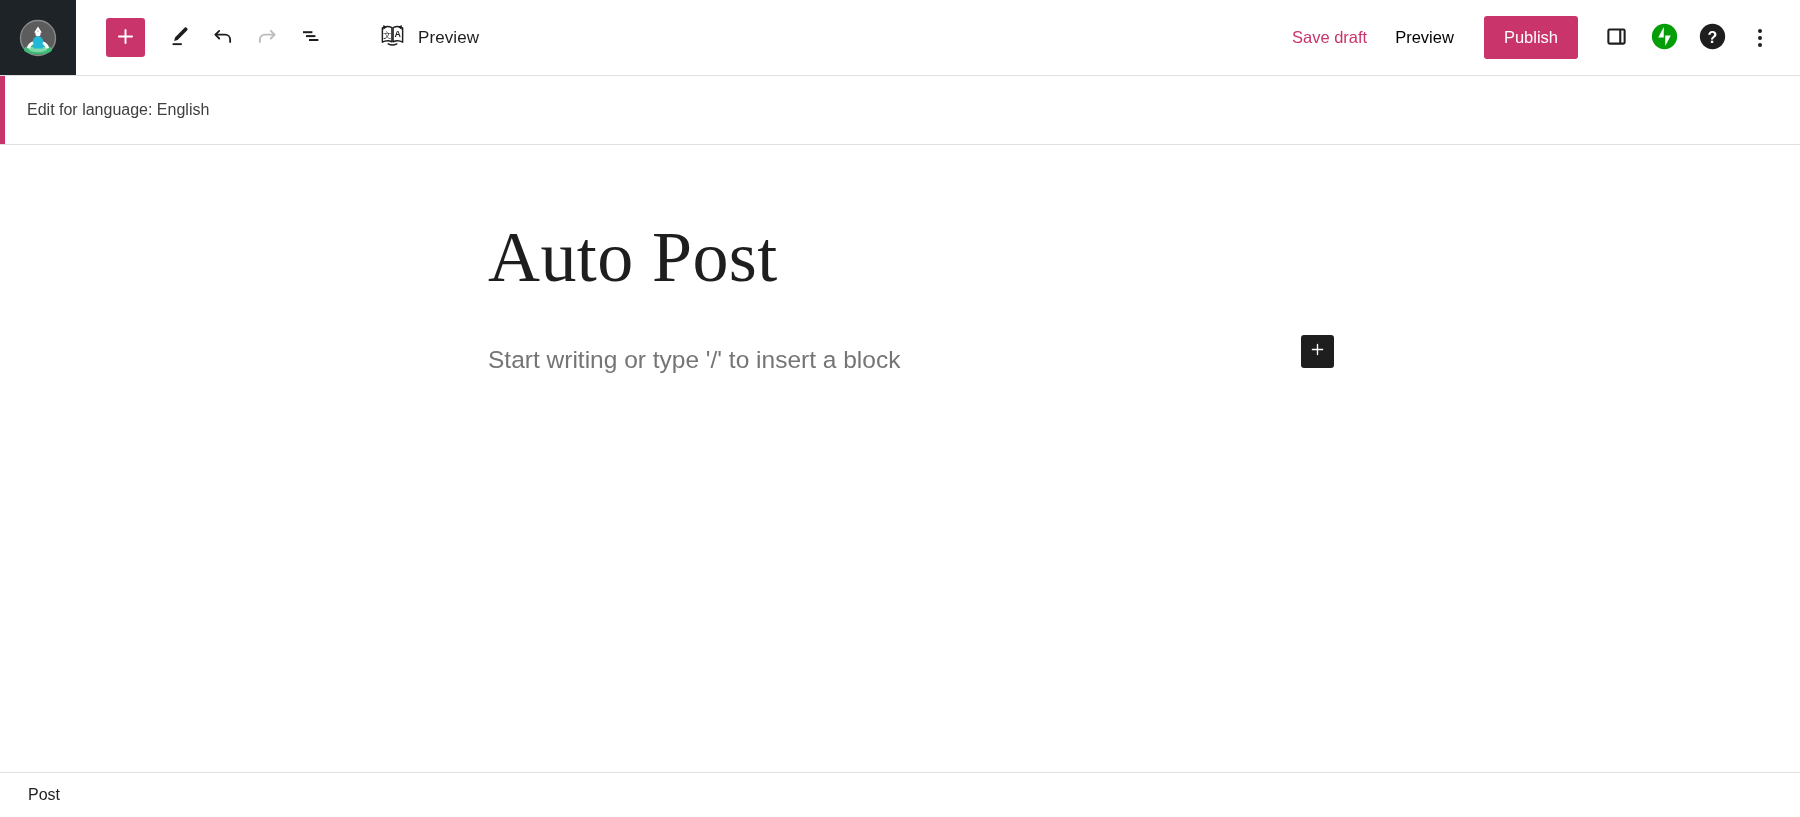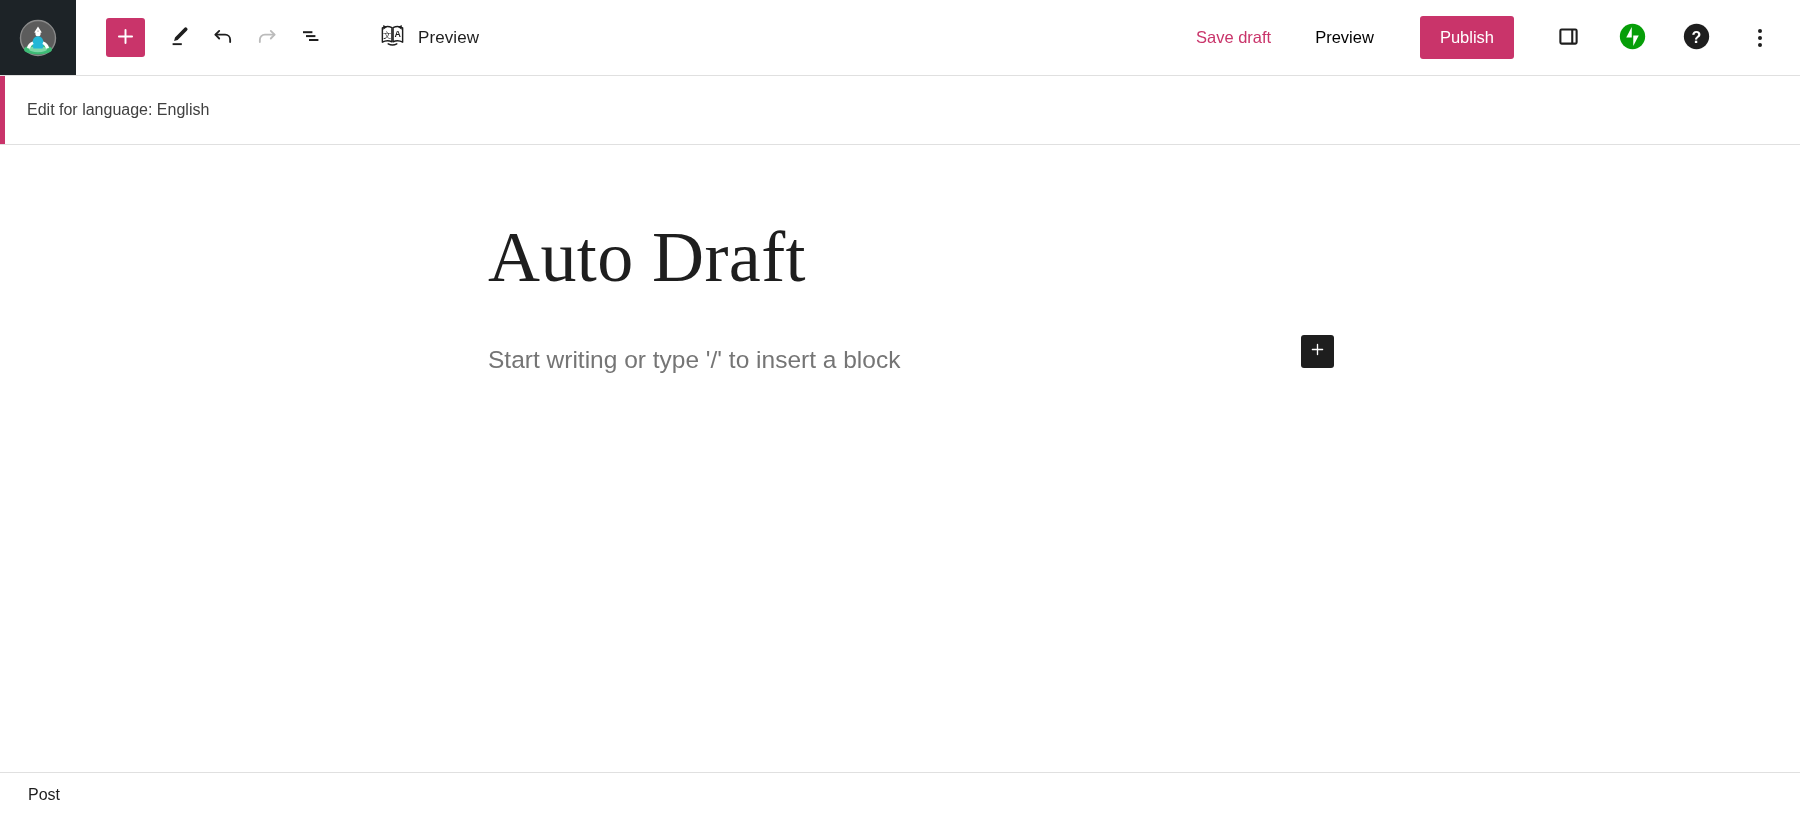--- a/index.html
+++ b/index.html
@@ -91,21 +91,21 @@
     font-size: 17px;
     color: #1e1e1e;
     letter-spacing: 0.1px;
   }
 
   .toolbar-right {
     margin-left: auto;
     display: flex;
     align-items: center;
     padding-right: 16px;
-    gap: 16px;
+    gap: 0;
   }
 
   .text-btn {
     background: transparent;
     border: none;
     font-size: 16.5px;
     padding: 8px 14px;
     cursor: pointer;
     font-family: "Liberation Sans", sans-serif;
     white-space: nowrap;
@@ -376,21 +376,21 @@
 
   <div class="notice-wrap">
     <div class="notice">
       <span>Edit for language: English</span>
     </div>
   </div>
 
   <div class="canvas">
     <div class="post-area">
 
-      <h1 class="post-title">Auto Draft</h1>
+      <h1 class="post-title">Auto Post</h1>
 
       <div class="block-row">
         <div class="block-placeholder">Start writing or type '/' to insert a block</div>
 
         <button class="block-appender">
           <span>
             <svg width="17" height="17" viewBox="0 0 24 24">
               <path d="M12 4.8v14.4M4.8 12h14.4" stroke="#ffffff" stroke-width="1.9" stroke-linecap="round"></path>
             </svg>
           </span>

